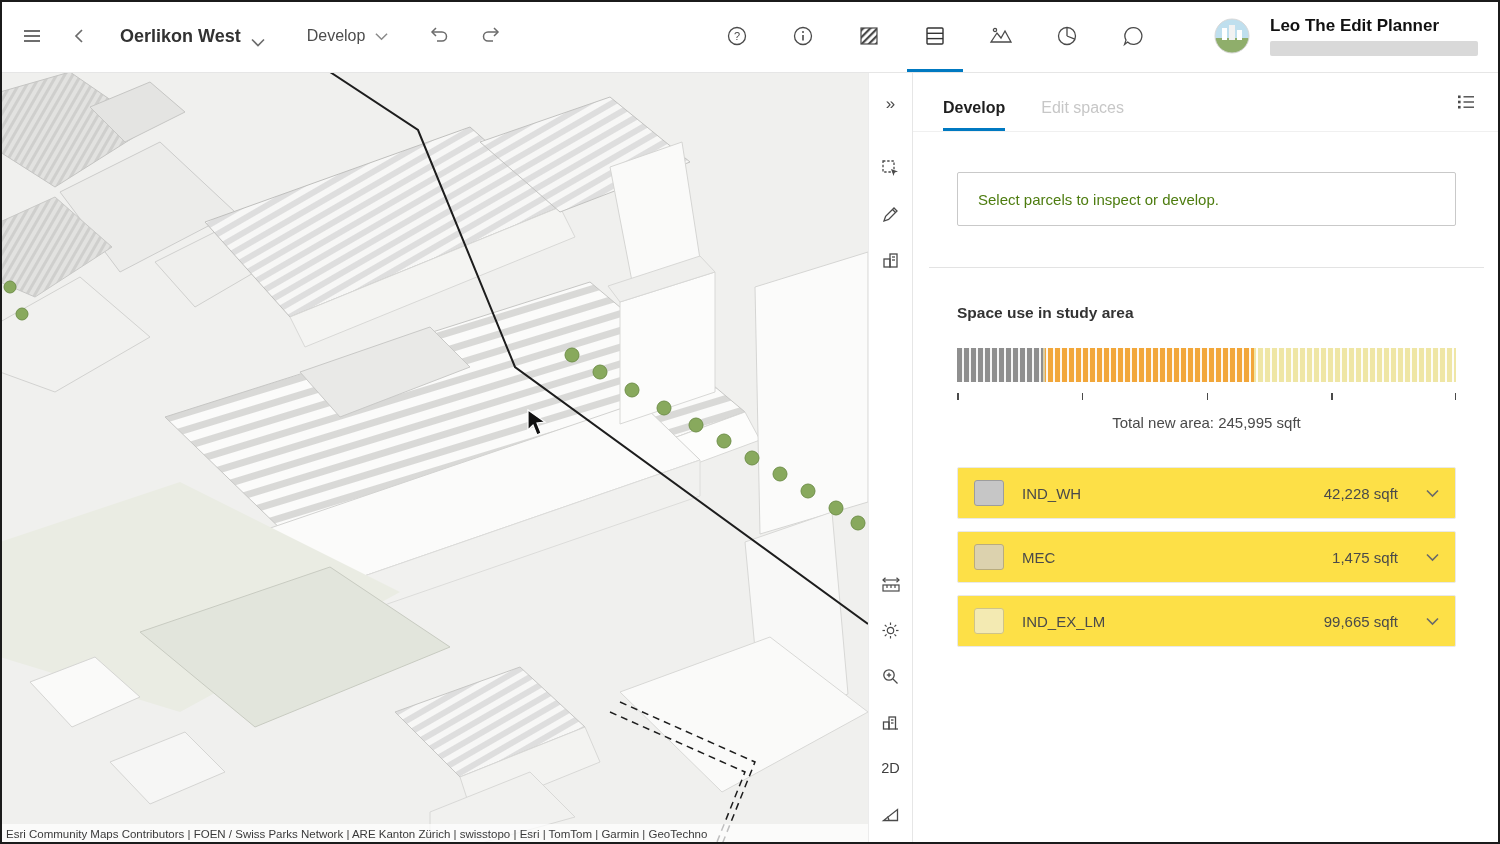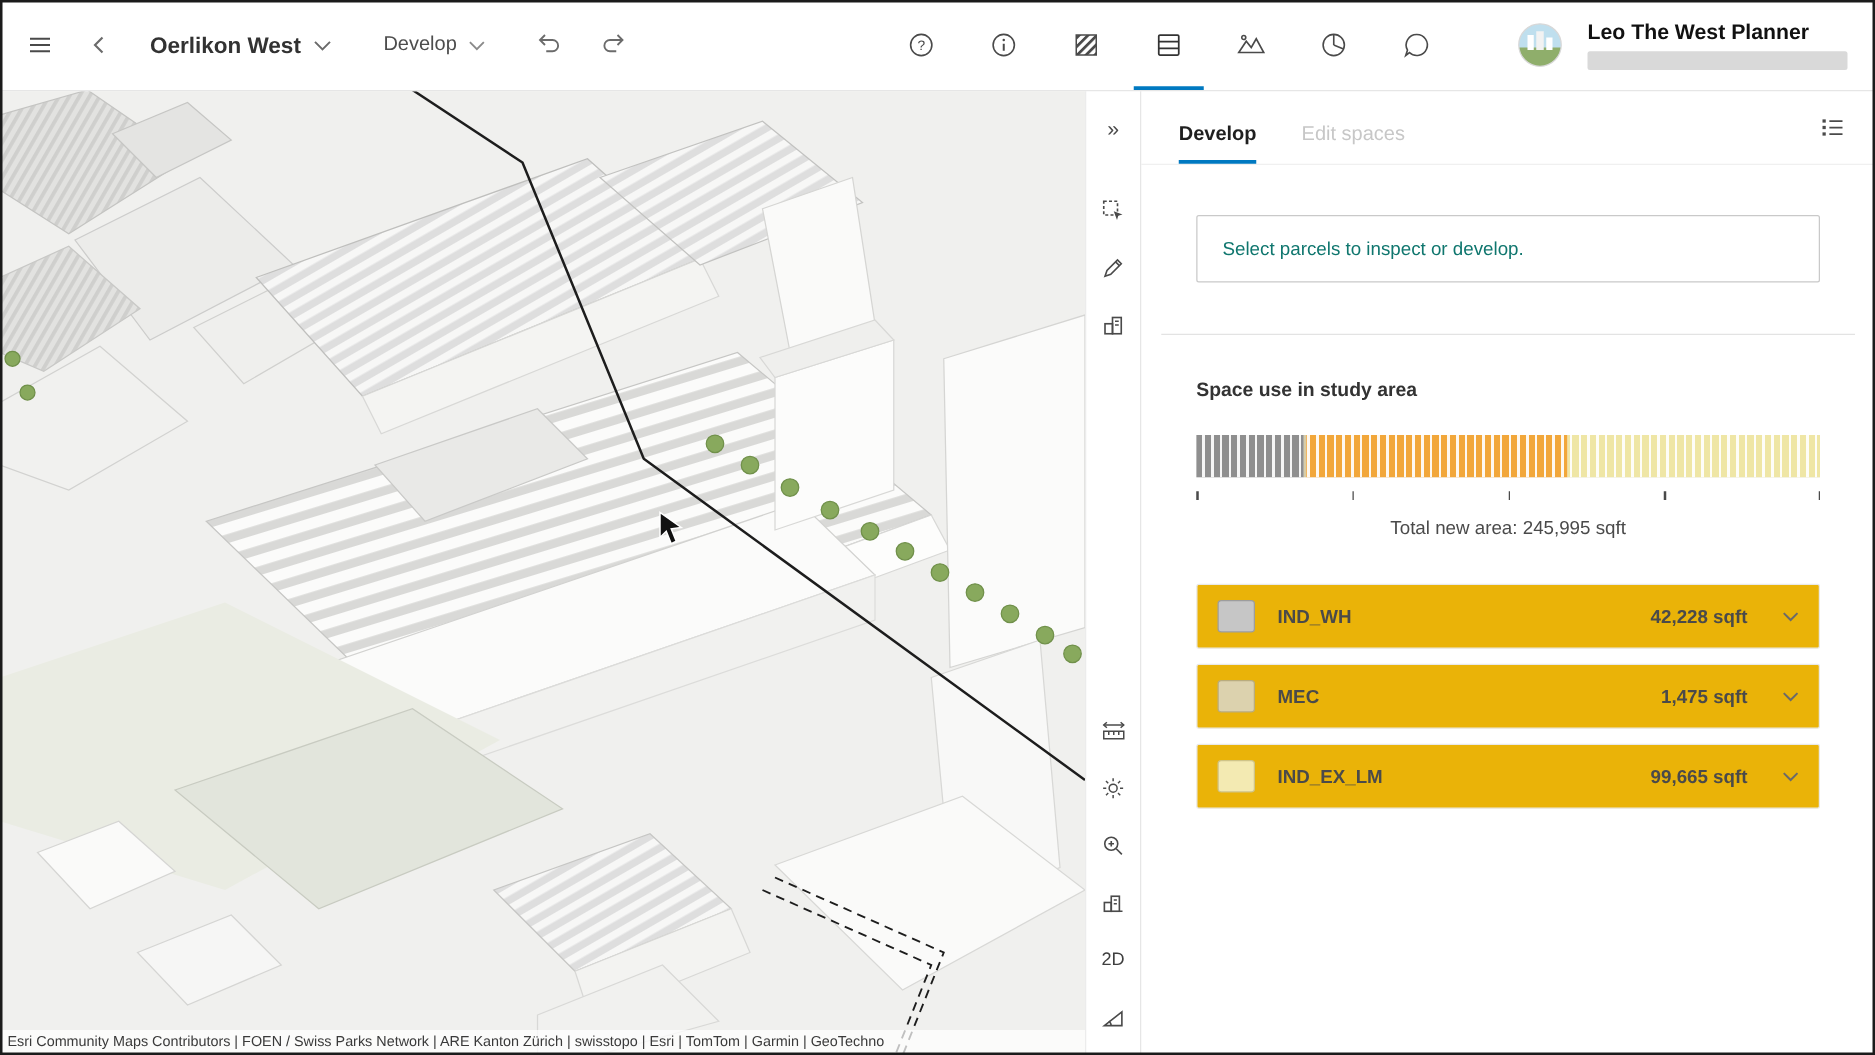--- a/index.html
+++ b/index.html
@@ -8,21 +8,21 @@
   .app{position:absolute;inset:0;background:#fff;}
   .frame{position:absolute;inset:0;border:2px solid #1b1b1b;pointer-events:none;z-index:99;}
 
   
   .topbar{position:absolute;top:0;left:0;right:0;height:72px;background:#fff;
           border-bottom:1px solid #e6e6e6;display:flex;align-items:center;z-index:10;}
   .tb-btn{display:flex;align-items:center;justify-content:center;cursor:pointer;}
   .icon-svg{display:block;}
   .hamburger{margin-left:20px;width:24px;height:24px;}
   .backbtn{margin-left:26px;width:20px;height:20px;}
-  .title-group{margin-left:30px;display:flex;align-items:center;gap:10px;font-size:18px;
+  .title-group{margin-left:30px;display:flex;align-items:flex-end;gap:10px;font-size:18px;
                font-weight:700;color:#323232;cursor:pointer;}
   .scenario-group{margin-left:42px;display:flex;align-items:center;gap:10px;font-size:16px;
                color:#4d4d4d;cursor:pointer;}
   .undo{margin-left:40px;} .redo{margin-left:30px;}
   .tb-spacer{flex:1;}
   .tb-right{display:flex;align-items:stretch;height:72px;}
   .tb-icon{width:66px;display:flex;align-items:center;justify-content:center;position:relative;cursor:pointer;}
   .tb-icon.active::after{content:"";position:absolute;left:5px;right:5px;bottom:0;height:3px;background:#0079c1;}
   .avatar-wrap{margin-left:48px;display:flex;align-items:center;cursor:pointer;}
   .user-block{margin-left:20px;margin-right:22px;display:flex;flex-direction:column;}
@@ -52,40 +52,40 @@
          border-left:1px solid #e6e6e6;}
   .tabbar{height:60px;display:flex;align-items:stretch;padding-left:30px;
           border-bottom:1px solid #f0f0f0;box-sizing:border-box;}
   .tab{display:flex;align-items:center;font-size:16px;margin-right:36px;cursor:pointer;
        box-sizing:border-box;border-bottom:3px solid transparent;padding-top:15px;}
   .tab.active{font-weight:700;color:#1f1f1f;border-bottom-color:#0079c1;}
   .tab.disabled{color:#c7c7c7;}
   .legend-btn{margin-left:auto;margin-right:24px;display:flex;align-items:center;cursor:pointer;}
 
   .msg-box{margin:40px 44px 0 44px;height:52px;border:1px solid #c9c9c9;border-radius:2px;
-           display:flex;align-items:center;padding-left:20px;font-size:15px;color:#0f766e;
+           display:flex;align-items:center;padding-left:20px;font-size:15px;color:#4d7c0f;
            background:#fff;}
   .panel-divider{margin:41px 16px 0 16px;border-top:1px solid #e3e3e3;}
   .section{padding:0 44px;}
   .section-title{margin-top:36px;font-size:15.5px;font-weight:700;color:#333;}
 
   .stackbar{margin-top:26px;height:34px;display:flex;position:relative;background:#eee;overflow:hidden;}
   .stackbar .seg{height:100%;}
   .stackbar::after{content:"";position:absolute;inset:0;
       background:repeating-linear-gradient(90deg,rgba(255,255,255,0) 0 5px,rgba(255,255,255,.92) 5px 7px);}
   .ticks{position:relative;height:8px;margin-top:11px;}
   .ticks span{position:absolute;top:0;width:1.5px;height:7px;background:#4a4a4a;}
   .ticks span:nth-child(1){left:0;} .ticks span:nth-child(2){left:25%;}
   .ticks span:nth-child(3){left:50%;} .ticks span:nth-child(4){left:75%;}
   .ticks span:nth-child(5){right:0;}
   .total-line{margin-top:13px;text-align:center;font-size:15px;color:#4a4a4a;}
 
   .rows{margin-top:36px;}
-  .use-row{height:50px;background:#eab308;border:1px solid #e9e9e8;border-radius:2px;
-           display:flex;align-items:center;padding:0 16px;margin-bottom:12px;cursor:pointer;font-weight:bold;}
+  .use-row{height:50px;background:#fde047;border:1px solid #e9e9e8;border-radius:2px;
+           display:flex;align-items:center;padding:0 16px;margin-bottom:12px;cursor:pointer;}
   .swatch{width:30px;height:26px;border-radius:3px;border:1px solid #999;box-sizing:border-box;
           background:#ccc;}
   .use-code{margin-left:18px;font-size:15px;color:#4a4a4a;}
   .use-area{margin-left:auto;font-size:15px;color:#4a4a4a;}
   .row-chev{margin-left:28px;display:flex;align-items:center;}
 
   svg{shape-rendering:geometricPrecision;}
 </style>
 </head>
 <body>
@@ -208,21 +208,21 @@
           <rect width="36" height="22" fill="#bfdfee"></rect>
           <rect y="20" width="36" height="16" fill="#8fae6b"></rect>
           <rect x="8" y="10" width="5" height="12" fill="#fff"></rect>
           <rect x="15" y="7" width="6" height="15" fill="#f2f2f2"></rect>
           <rect x="23" y="12" width="5" height="10" fill="#fff"></rect>
         </g>
         <circle cx="18" cy="18" r="17" fill="none" stroke="#d8d8d8"></circle>
       </svg>
     </div>
     <div class="user-block">
-      <span class="user-name">Leo The West Planner</span>
+      <span class="user-name">Leo The Edit Planner</span>
       <span class="user-redacted"></span>
     </div>
   </div>
 
   <div class="map-area">
     <svg class="map-svg" width="868" height="772" viewBox="0 0 868 772">
       <rect width="868" height="772" fill="#f0f0ee"></rect>
 
       <polygon points="0,20 70,0 150,55 55,115 0,80" fill="url(#roofhatch)" stroke="#c4c4c2"></polygon>
       <polygon points="60,120 160,70 235,140 120,200" fill="#ececea" stroke="#cccccb"></polygon>

